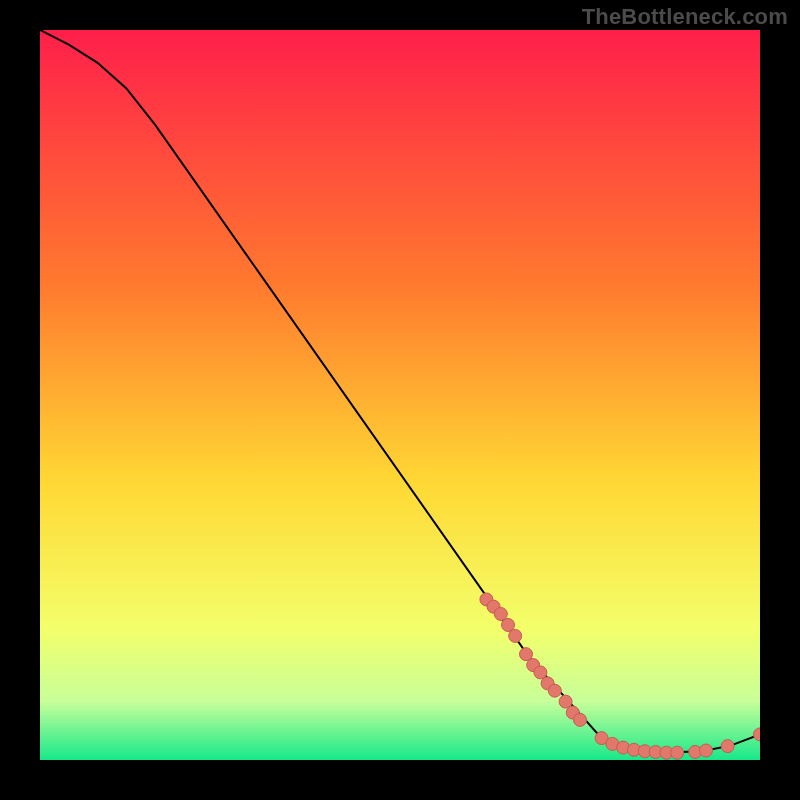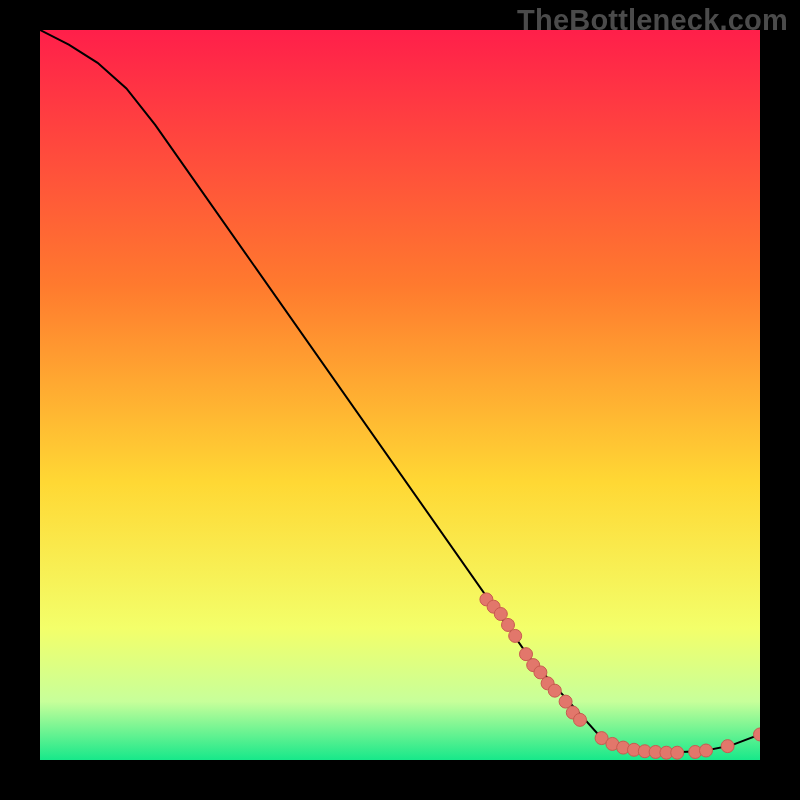--- a/index.html
+++ b/index.html
@@ -15,21 +15,21 @@
     position: relative;
     width: 800px;
     height: 800px;
     background: #000;
   }
   .watermark {
     position: absolute;
     top: 4px;
     right: 12px;
     color: #4b4b4b;
-    font-size: 29px;
+    font-size: 22px;
     font-weight: 600;
     letter-spacing: 0.2px;
     user-select: none;
   }
   .plot-wrap {
     position: absolute;
     left: 40px;
     top: 30px;
     width: 720px;
     height: 730px;

